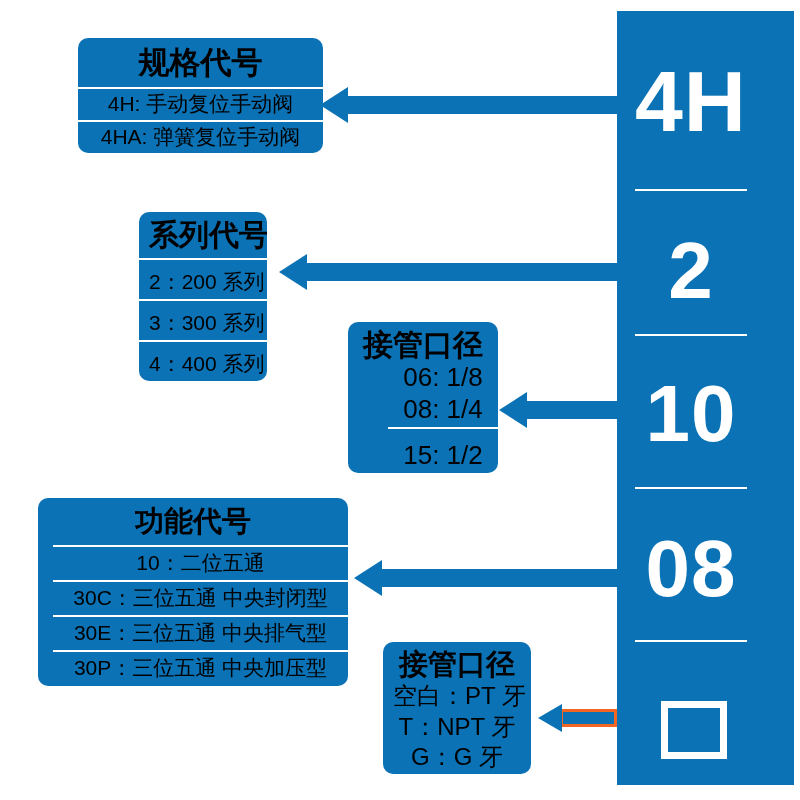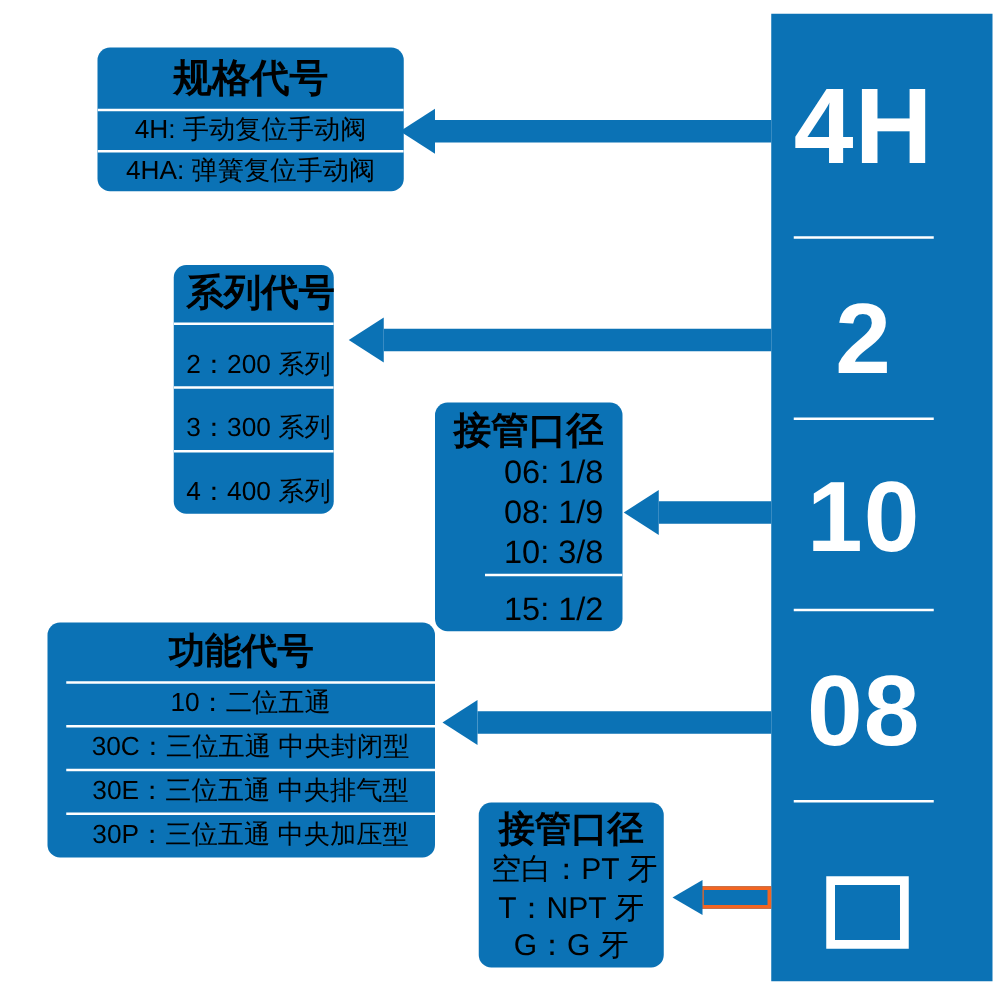--- a/index.html
+++ b/index.html
@@ -102,21 +102,21 @@
     line-height: 1.15;
   }
 
   
   #box-spec       { left: 78px;  top: 38px;  width: 245px; }
   #box-spec .box-title { font-size: 31px; padding-top: 9px; padding-bottom: 9px; }
   #box-spec .box-row   { font-size: 21px; }
 
   #box-series     { left: 139px; top: 212px; width: 128px; }
   #box-series .box-title { font-size: 30px; padding-top: 8px; padding-bottom: 8px; }
-  #box-series .box-row   { font-size: 21px; padding-top: 20px; padding-bottom: 5px; }
+  #box-series .box-row   { font-size: 21px; padding-top: 10px; padding-bottom: 5px; }
 
   #box-bore       { left: 348px; top: 322px; width: 150px; }
   #box-bore .box-title { font-size: 30px; padding-top: 8px; padding-bottom: 3px; }
   #box-bore .box-row   { font-size: 26px; border-top: none; padding: 0 10px 2px 10px; margin-left: 40px; }
   #box-bore .box-row.ruled { border-top: 2px solid #ffffff; padding-top: 12px; }
 
   #box-function   { left: 38px;  top: 498px; width: 310px; }
   #box-function .box-title { font-size: 29px; padding-top: 9px; padding-bottom: 9px; }
   #box-function .box-row   { font-size: 21px; padding-top: 4px; padding-bottom: 5px; margin-left: 15px; }
 
@@ -180,22 +180,21 @@
   <div class="info-box" id="box-series">
     <div class="box-title">系列代号</div>
     <div class="box-row">2：200 系列</div>
     <div class="box-row">3：300 系列</div>
     <div class="box-row">4：400 系列</div>
   </div>
 
   <div class="info-box" id="box-bore">
     <div class="box-title">接管口径</div>
     <div class="box-row">06: 1/8</div>
-    <div class="box-row">08: 1/9</div>
-    <div class="box-row">10: 3/8</div>
+    <div class="box-row">08: 1/4</div>
     <div class="box-row ruled">15: 1/2</div>
   </div>
 
   <div class="info-box" id="box-function">
     <div class="box-title">功能代号</div>
     <div class="box-row">10：二位五通</div>
     <div class="box-row">30C：三位五通 中央封闭型</div>
     <div class="box-row">30E：三位五通 中央排气型</div>
     <div class="box-row">30P：三位五通 中央加压型</div>
   </div>

